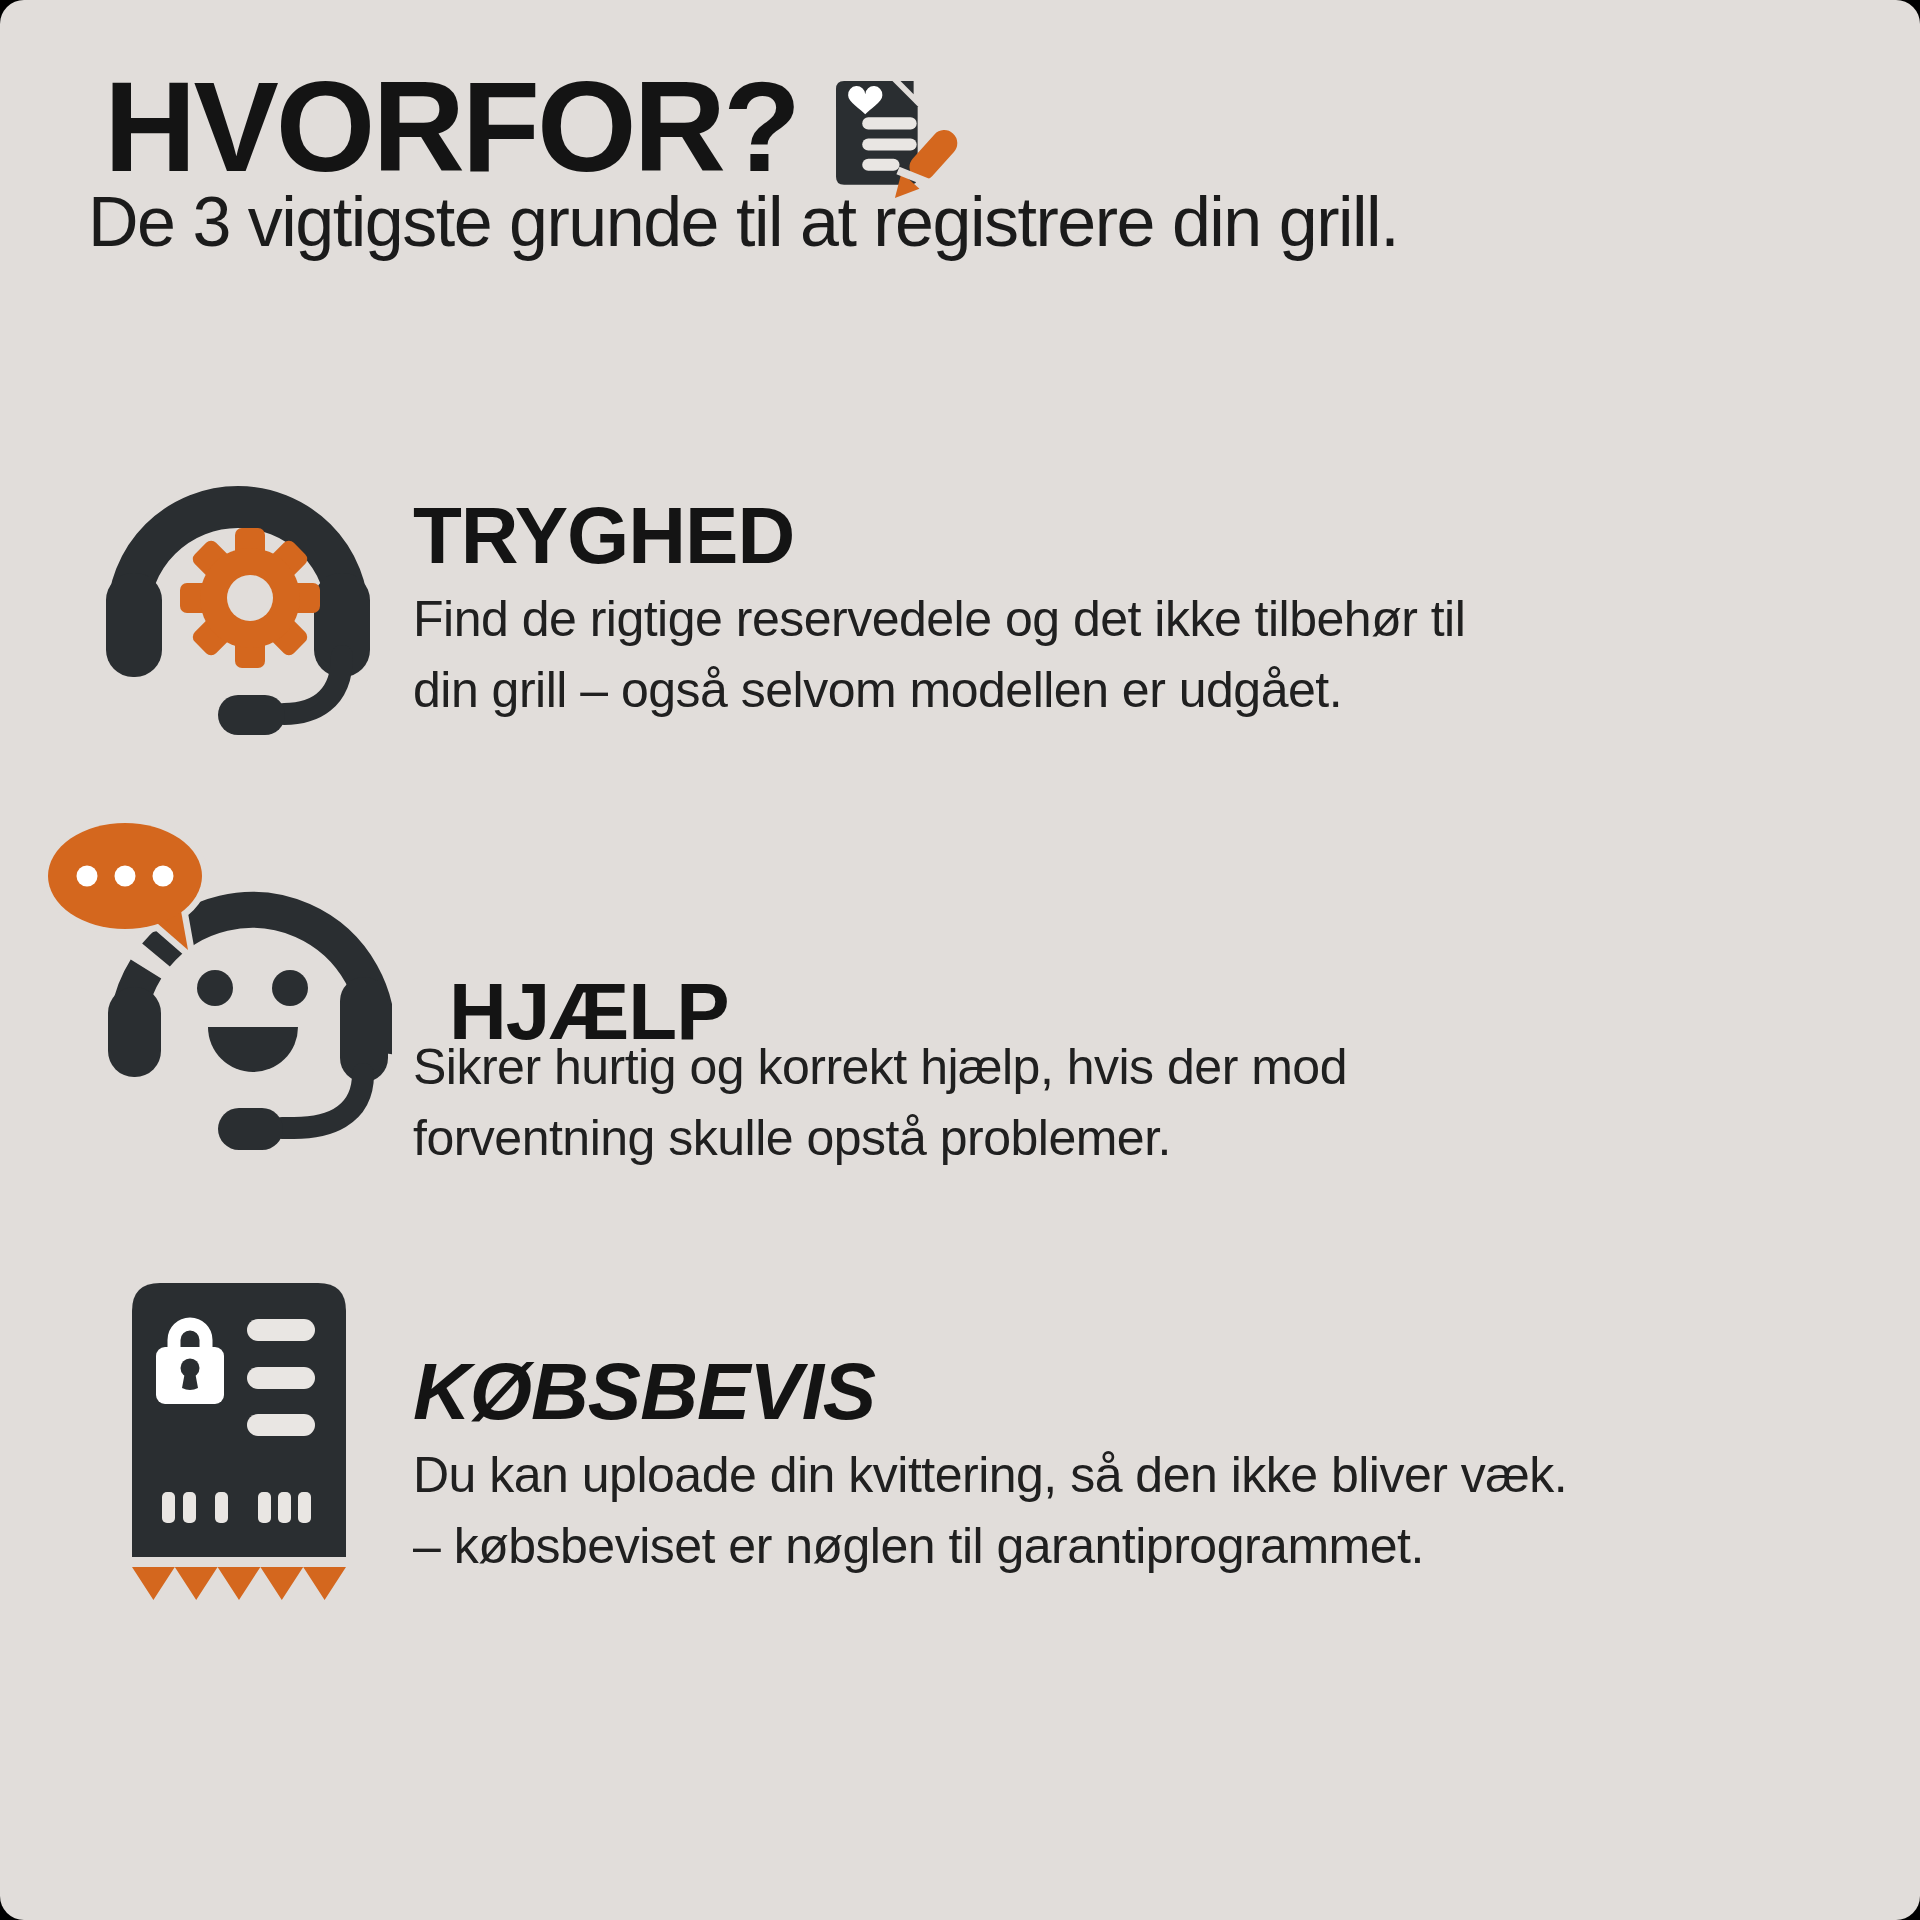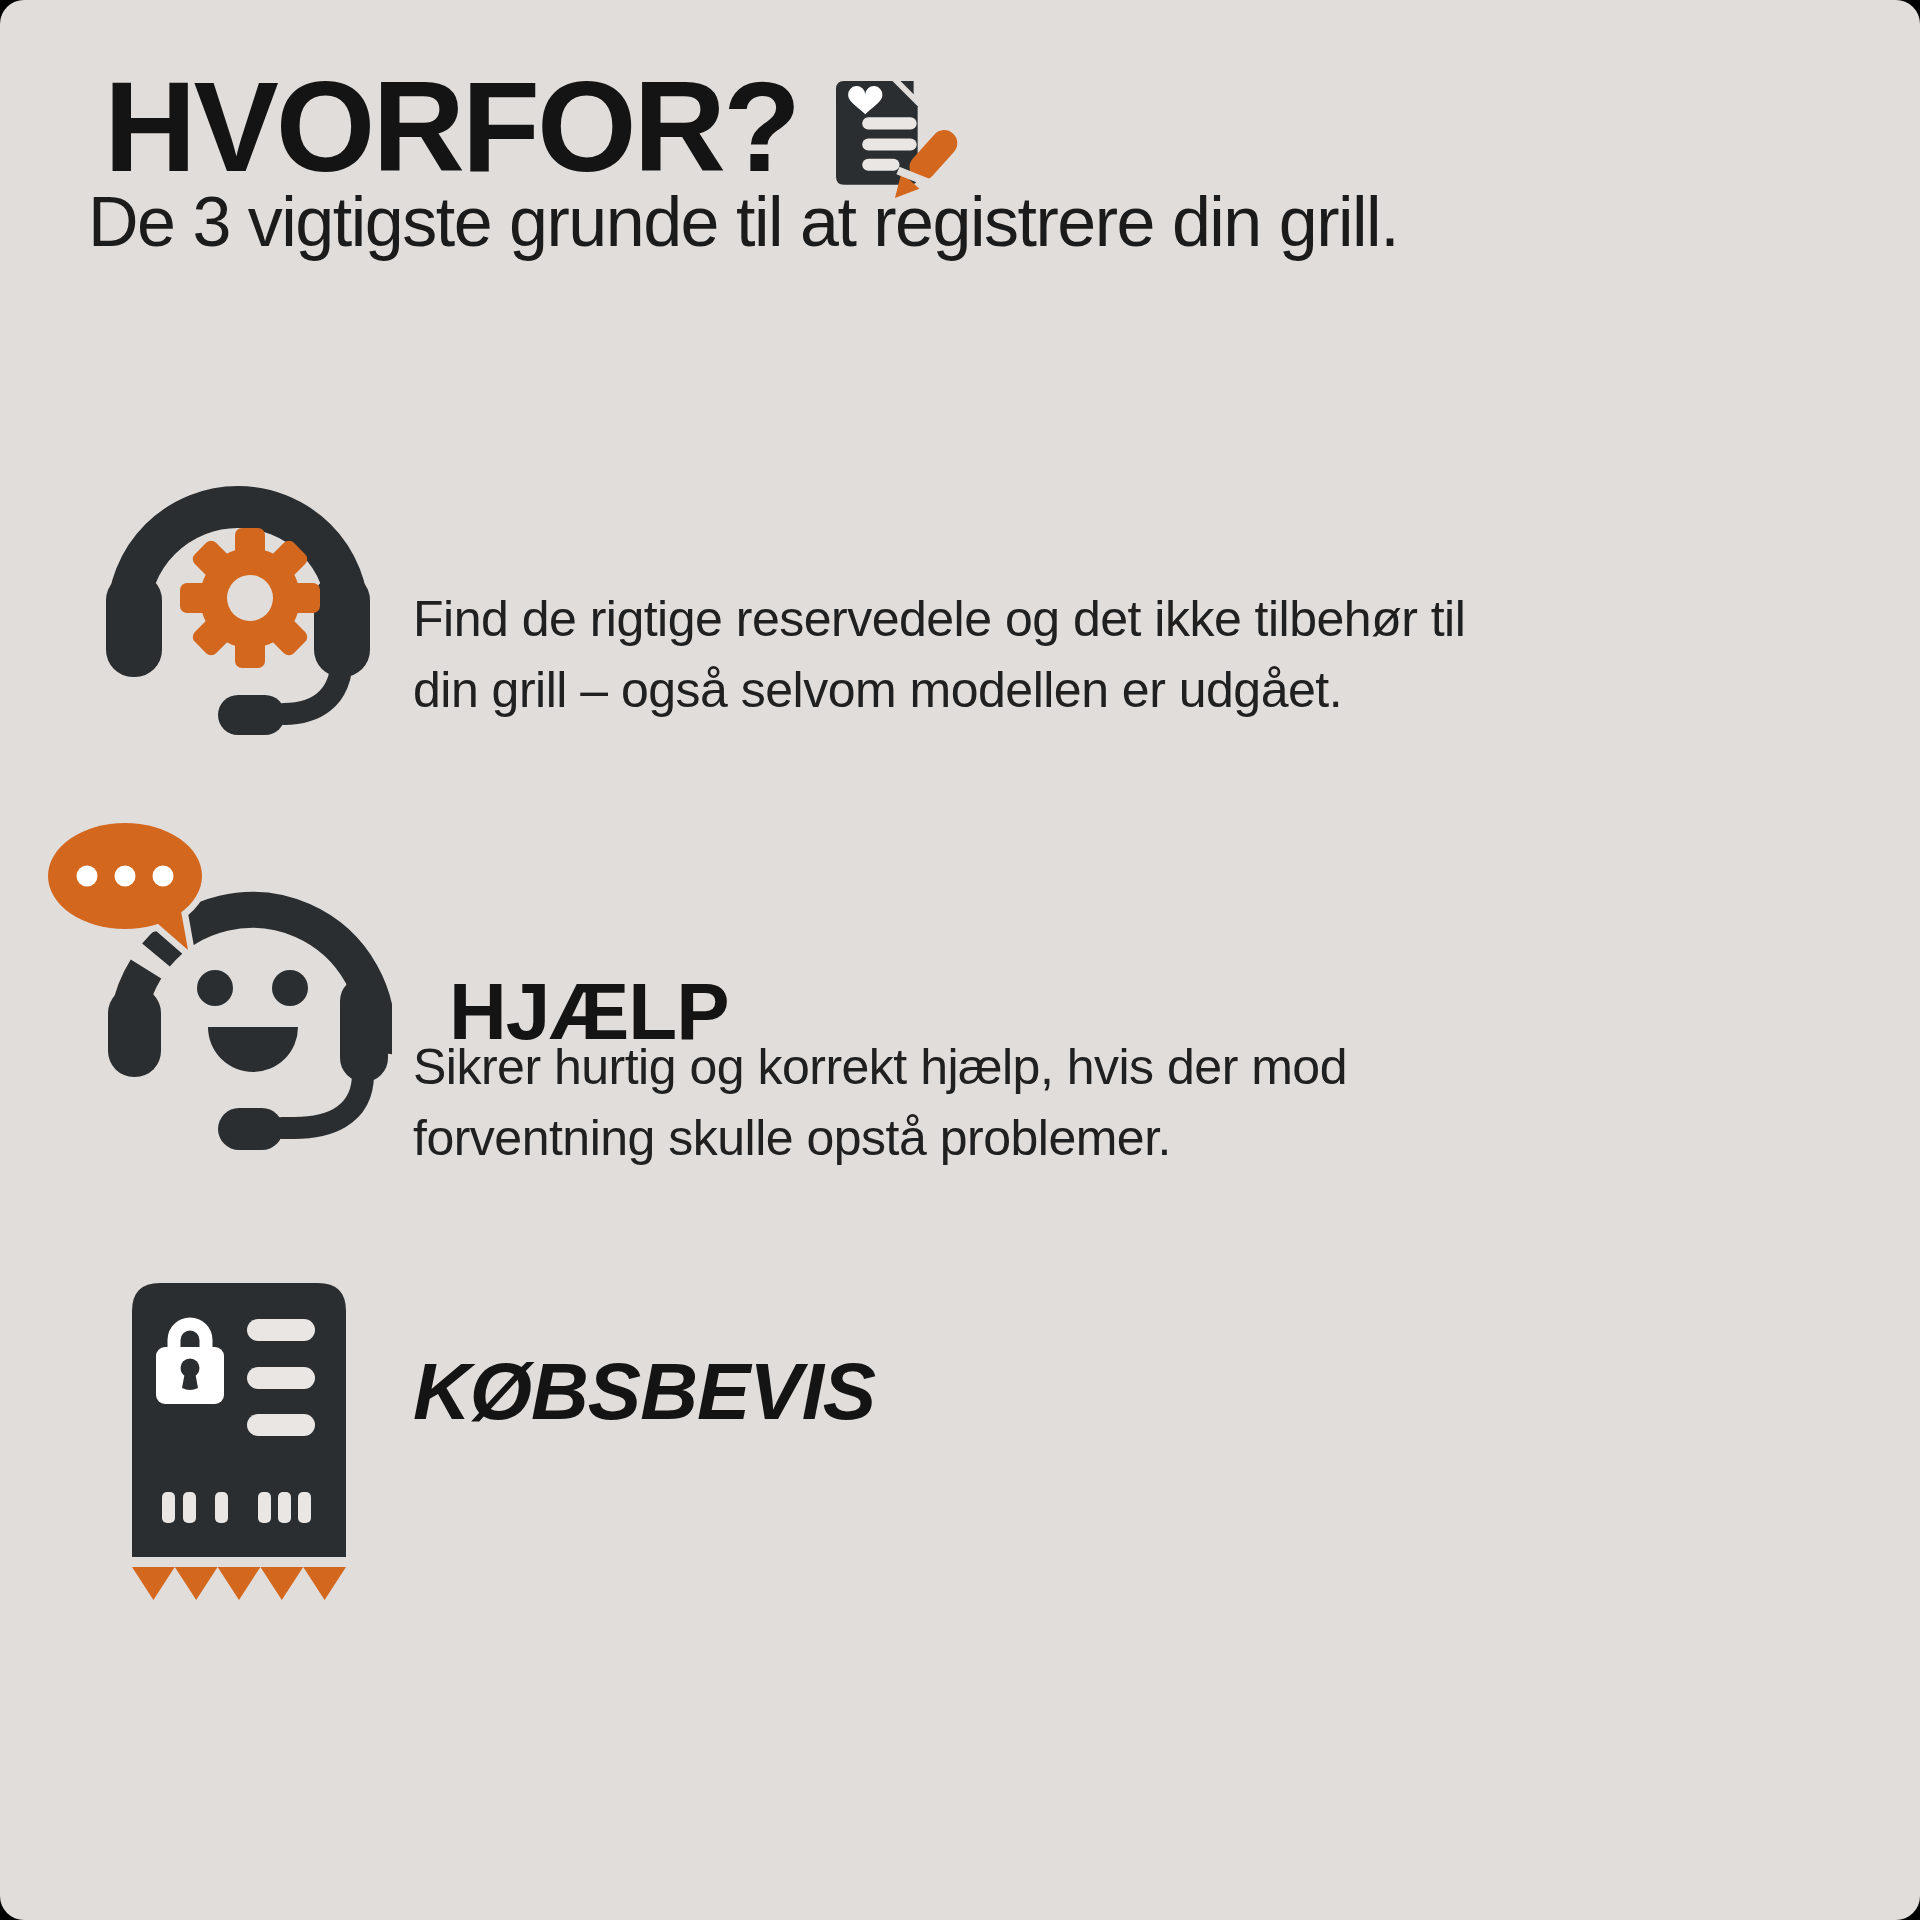--- a/index.html
+++ b/index.html
@@ -75,20 +75,21 @@
         <rect x="-15" y="-70" width="30" height="32" rx="7" transform="rotate(135)"></rect>
         <rect x="-15" y="-70" width="30" height="32" rx="7" transform="rotate(180)"></rect>
         <rect x="-15" y="-70" width="30" height="32" rx="7" transform="rotate(225)"></rect>
         <rect x="-15" y="-70" width="30" height="32" rx="7" transform="rotate(270)"></rect>
         <rect x="-15" y="-70" width="30" height="32" rx="7" transform="rotate(315)"></rect>
         <circle cx="0" cy="0" r="50"></circle>
       </g>
       <circle cx="0" cy="0" r="23" fill="#E1DDDA"></circle>
     </g>
   </svg>
+  <h2 class="section-heading" id="h1x">TRYGHED</h2>
   <p class="section-body" id="b1x">Find de rigtige reservedele og det ikke tilbehør til
 din grill – også selvom modellen er udgået.</p>
 
   <svg id="icon-agent" class="icon-slot" viewBox="0 0 350 335" aria-hidden="true">
     <path d="M114,133 A125,125 0 0 1 334,230" fill="none" stroke="#2A2E31" stroke-width="36"></path>
     <path d="M87,191 A125,125 0 0 1 104,147" fill="none" stroke="#2A2E31" stroke-width="36"></path>
     <rect x="66" y="165" width="53" height="90" rx="26" fill="#2A2E31"></rect>
     <rect x="298" y="155" width="48" height="105" rx="24" fill="#2A2E31"></rect>
     <circle cx="173" cy="166" r="18" fill="#2A2E31"></circle>
     <circle cx="248" cy="166" r="18" fill="#2A2E31"></circle>
@@ -128,14 +129,16 @@
       <rect x="30" y="209" width="13" height="31" rx="5"></rect>
       <rect x="51" y="209" width="13" height="31" rx="5"></rect>
       <rect x="83" y="209" width="13" height="31" rx="5"></rect>
       <rect x="126" y="209" width="13" height="31" rx="5"></rect>
       <rect x="146" y="209" width="13" height="31" rx="5"></rect>
       <rect x="166" y="209" width="13" height="31" rx="5"></rect>
     </g>
     <path d="M0,284 L21.4,317 L42.8,284 L64.2,317 L85.6,284 L107,317 L128.4,284 L149.8,317 L171.2,284 L192.6,317 L214,284 Z" fill="#D4671E"></path>
   </svg>
   <h2 class="section-heading" id="h3x">KØBSBEVIS</h2>
+  <p class="section-body" id="b3x">Du kan uploade din kvittering, så den ikke bliver væk.
+– købsbeviset er nøglen til garantiprogrammet.</p>
 
 </div>
 
 </body></html>

